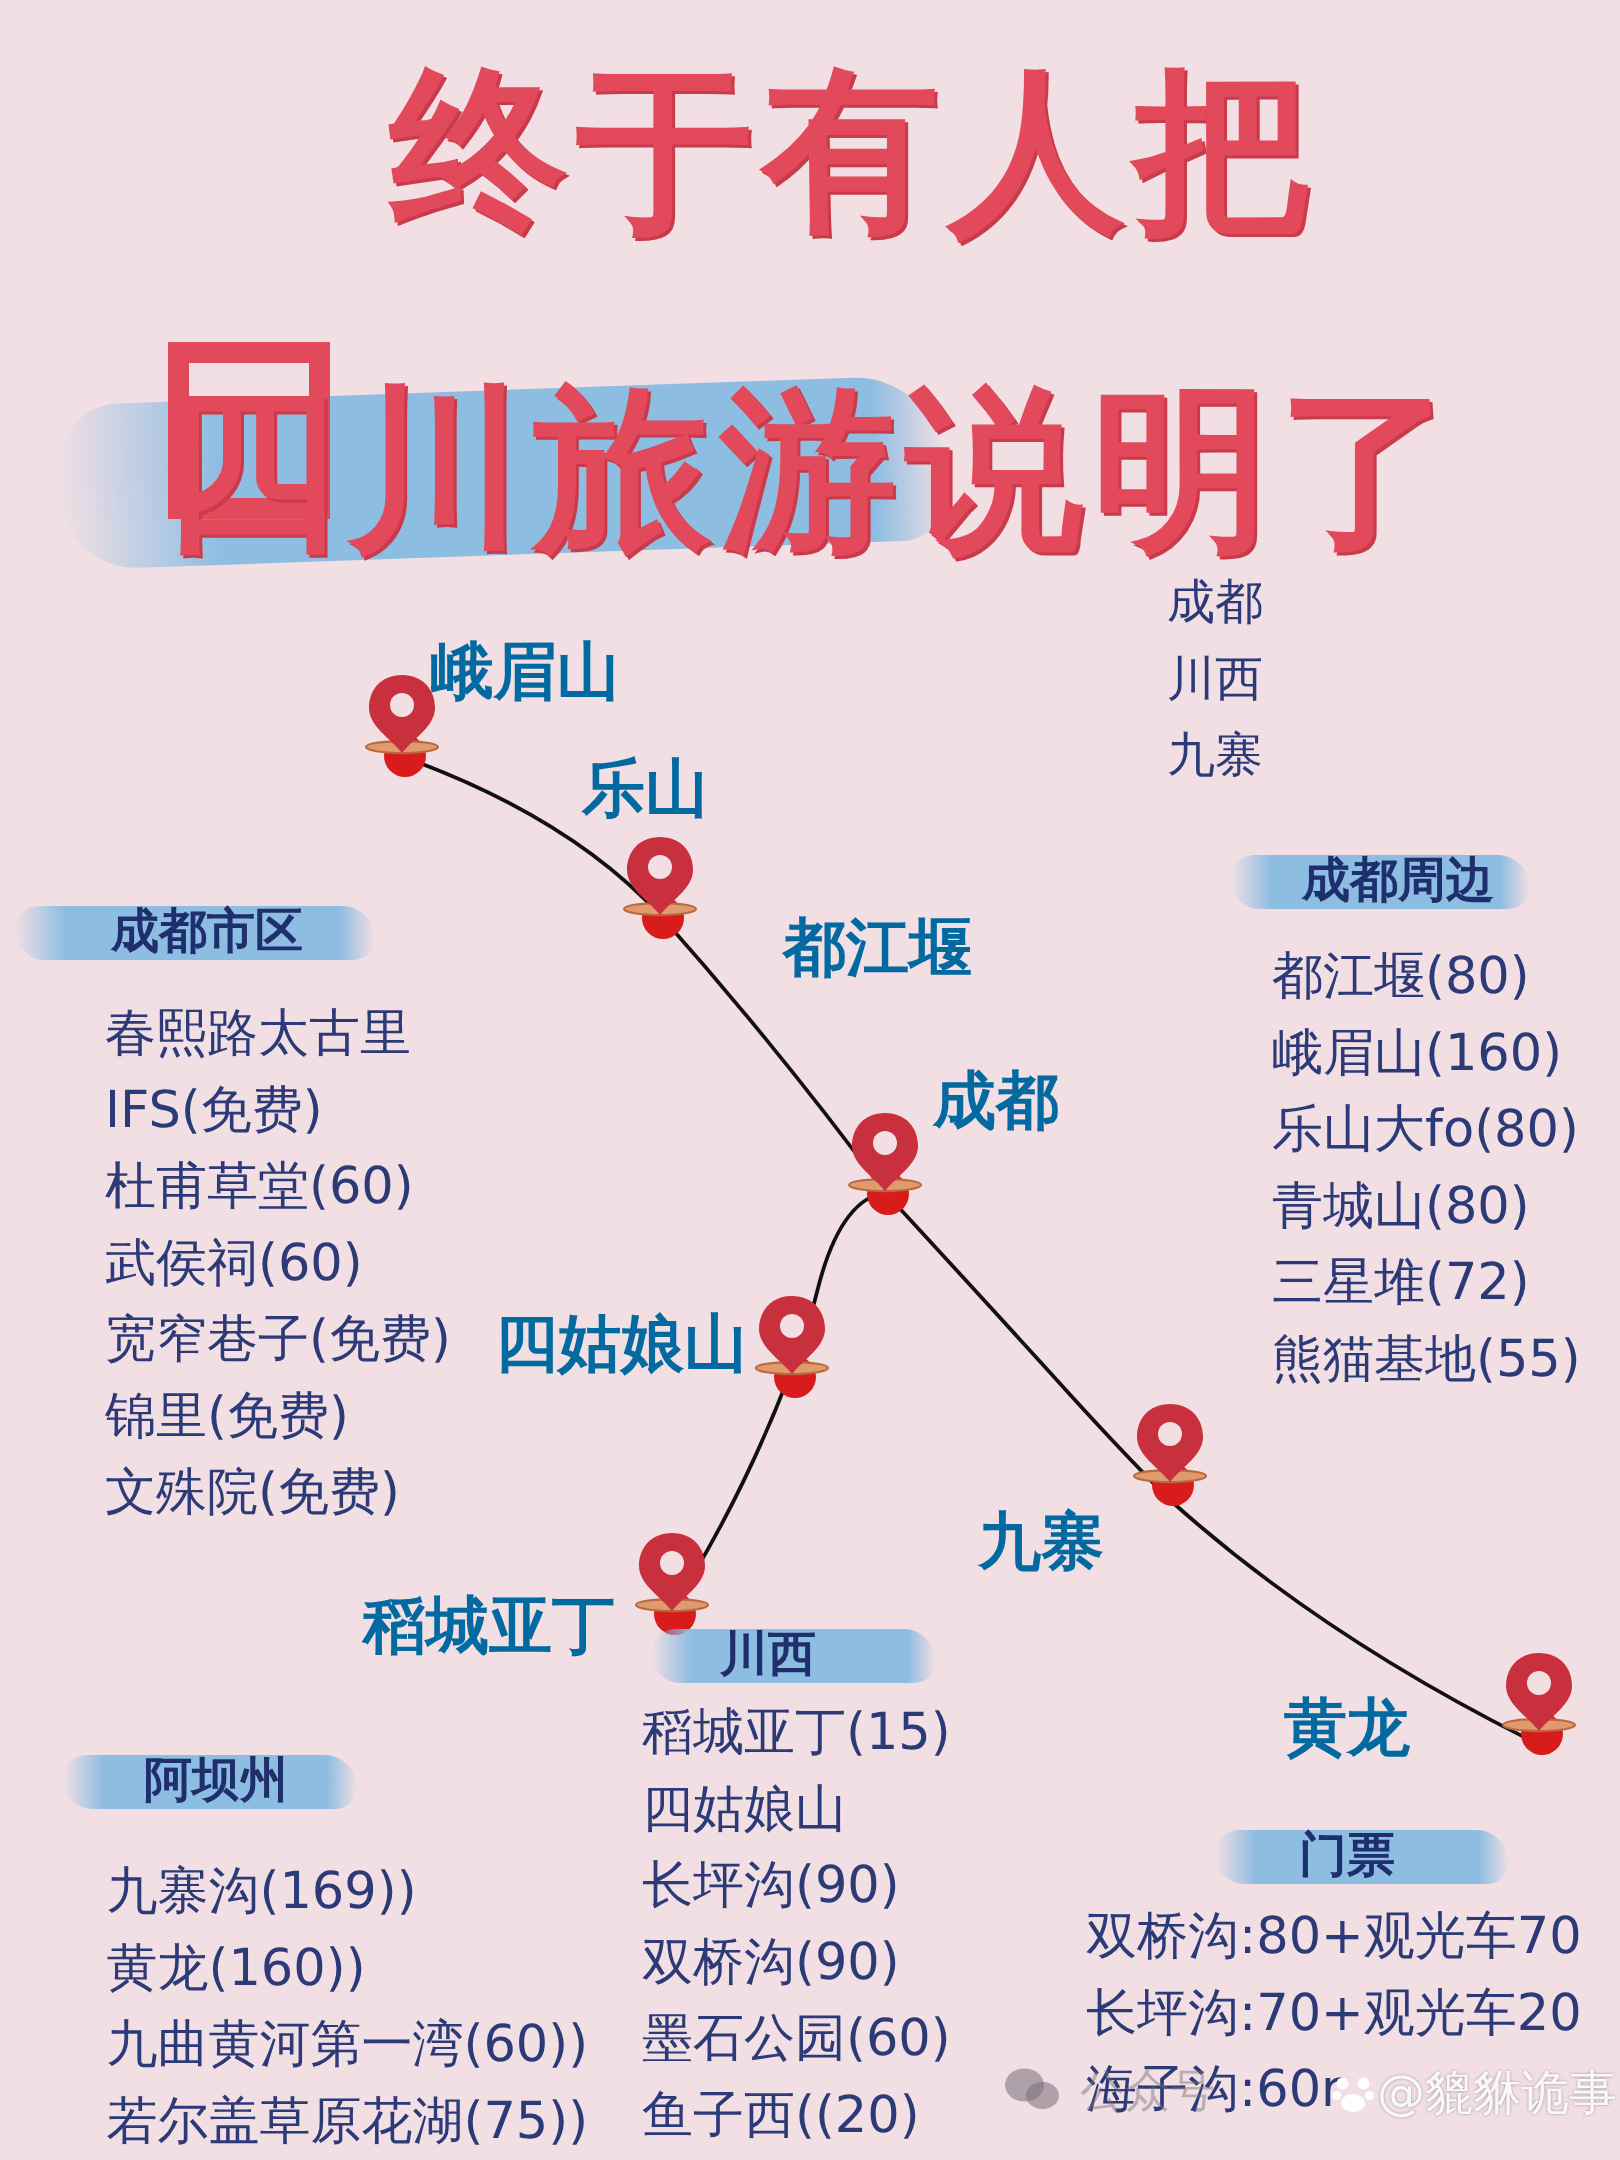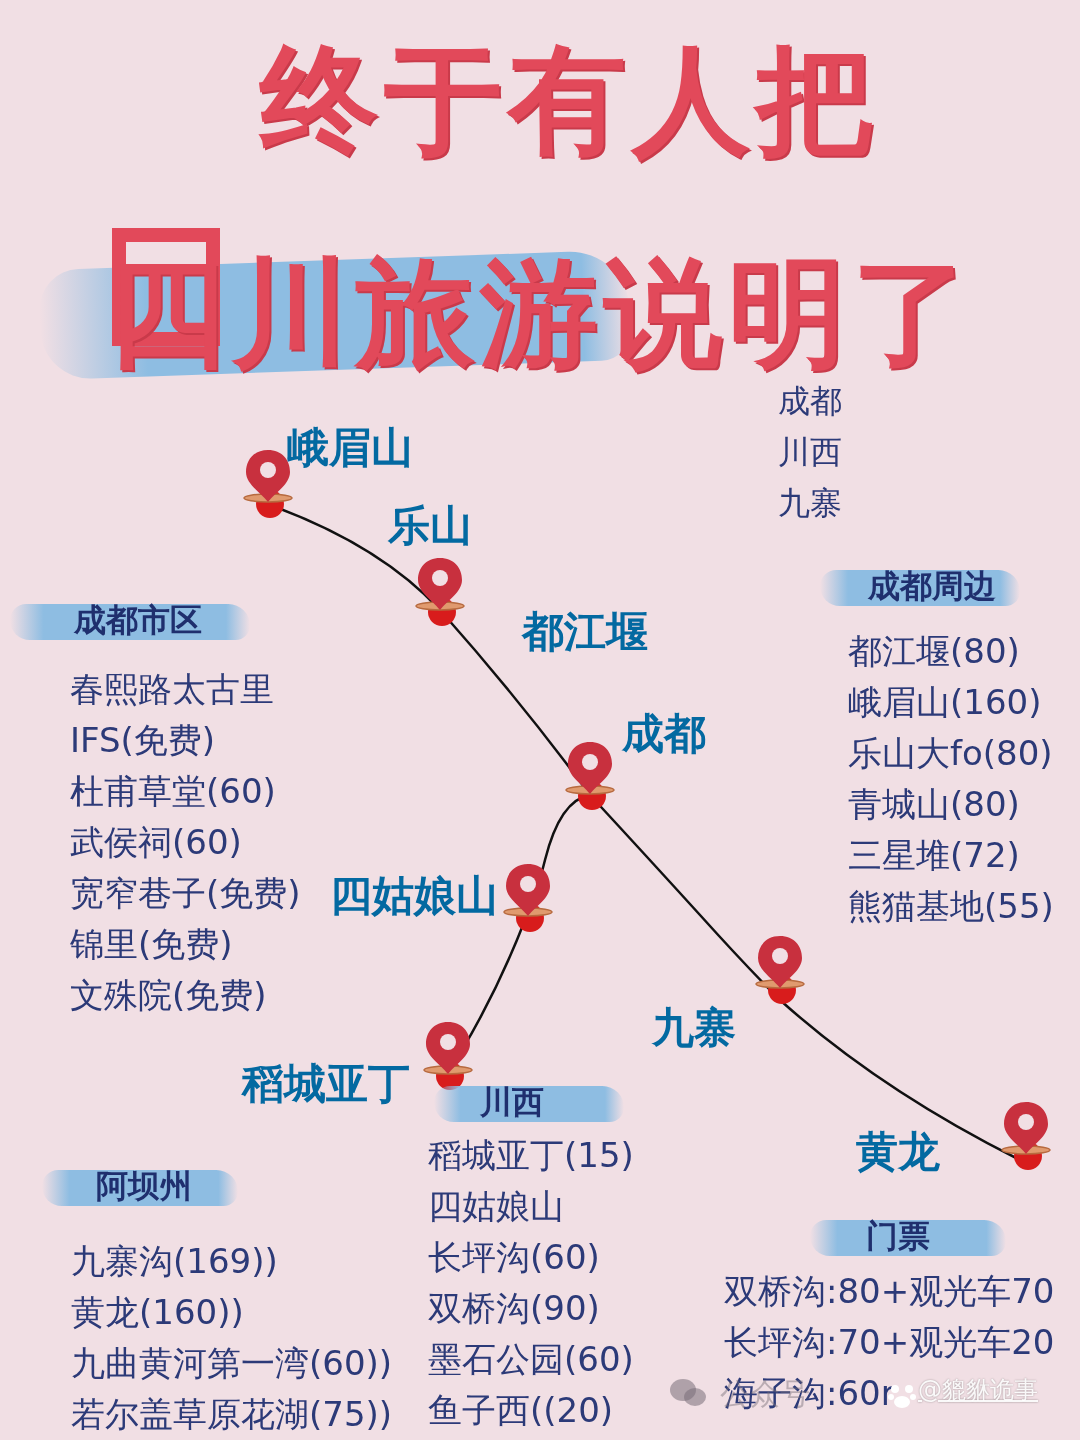--- a/index.html
+++ b/index.html
@@ -35,23 +35,22 @@
   .section-head .brush {
     position:absolute; left:0; top:6px; height:36px; width:100%;
     background:linear-gradient(90deg, rgba(142,189,226,0) 0%, #8ebde2 14%, #8ebde2 90%, rgba(142,189,226,0) 100%);
     border-radius:18px 24px 16px 22px;
   }
   .section-head .label {
     position:absolute; top:0; color:#1f2f6e; font-weight:bold; font-size:32px; line-height:44px; white-space:nowrap;
   }
   .pin { position:absolute; width:52px; height:72px; }
   .watermark {
-    position:absolute; color:rgba(255,255,255,0.92); font-size:24px; white-space:nowrap;
+    position:absolute; color:rgba(255,255,255,0.92); font-size:32px; white-space:nowrap;
     text-shadow:0 0 2px rgba(0,0,0,0.35);
-    text-decoration:underline;
   }
   .watermark-grey { position:absolute; color:rgba(120,110,120,0.45); font-size:30px; white-space:nowrap; }
 </style>
 </head>
 <body>
 
 <div class="title abs title-1">终于有人把</div>
 <div class="title-brush"></div>
 <div class="title-box"></div>
 <div class="title abs title-2">四川旅游说明了</div>
@@ -161,21 +160,21 @@
   <div class="list-text">熊猫基地(55)</div>
 </div>
 
 <div class="section-head" style="left:434px;top:1080px;width:190px;">
   <div class="brush"></div>
   <div class="label" style="left:46px;">川西</div>
 </div>
 <div class="abs" style="left:428px;top:1130px;">
   <div class="list-text">稻城亚丁(15)</div>
   <div class="list-text">四姑娘山</div>
-  <div class="list-text">长坪沟(60)</div>
+  <div class="list-text">长坪沟(90)</div>
   <div class="list-text">双桥沟(90)</div>
   <div class="list-text">墨石公园(60)</div>
   <div class="list-text">鱼子西((20)</div>
 </div>
 
 <div class="section-head" style="left:42px;top:1164px;width:196px;">
   <div class="brush"></div>
   <div class="label" style="left:54px;">阿坝州</div>
 </div>
 <div class="abs" style="left:48px;top:1236px;margin-left:23px;">

